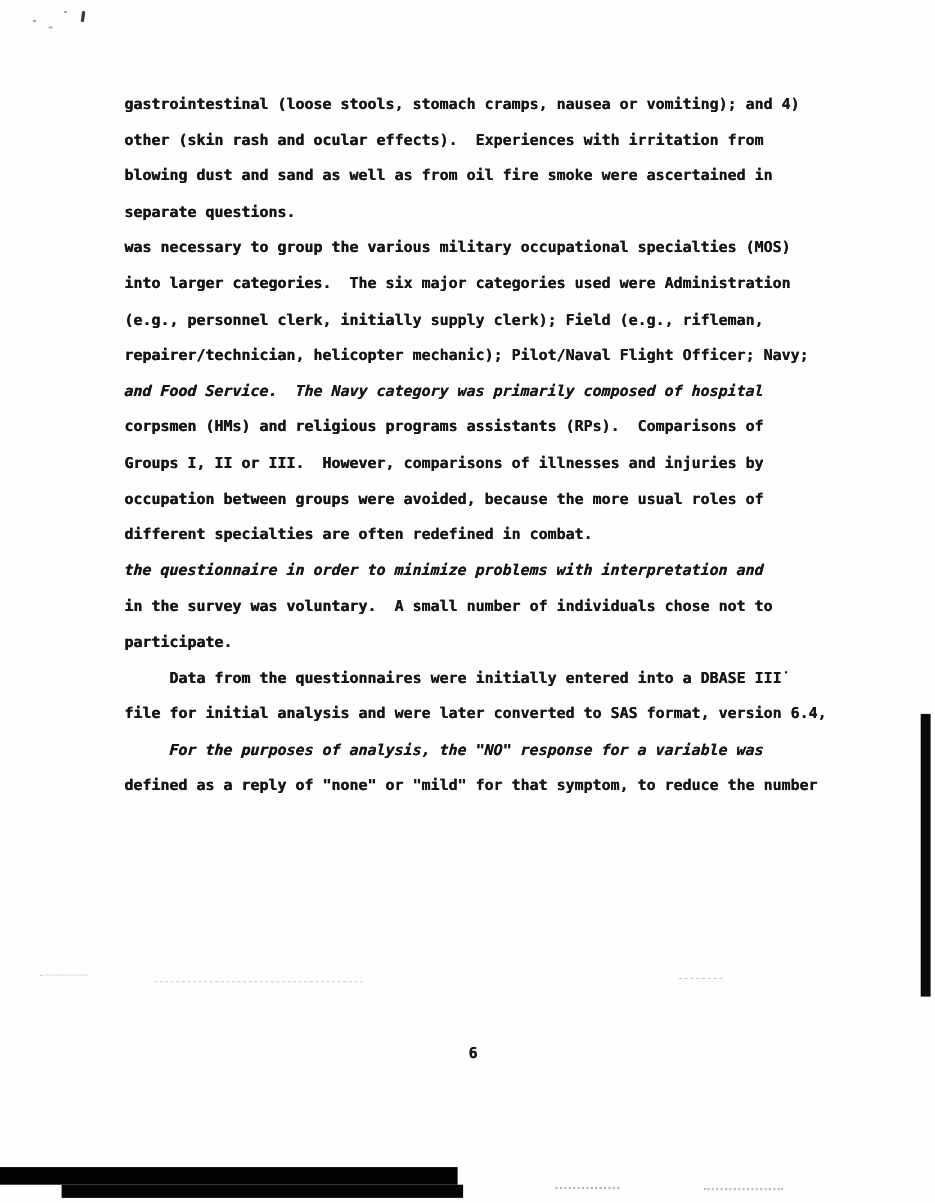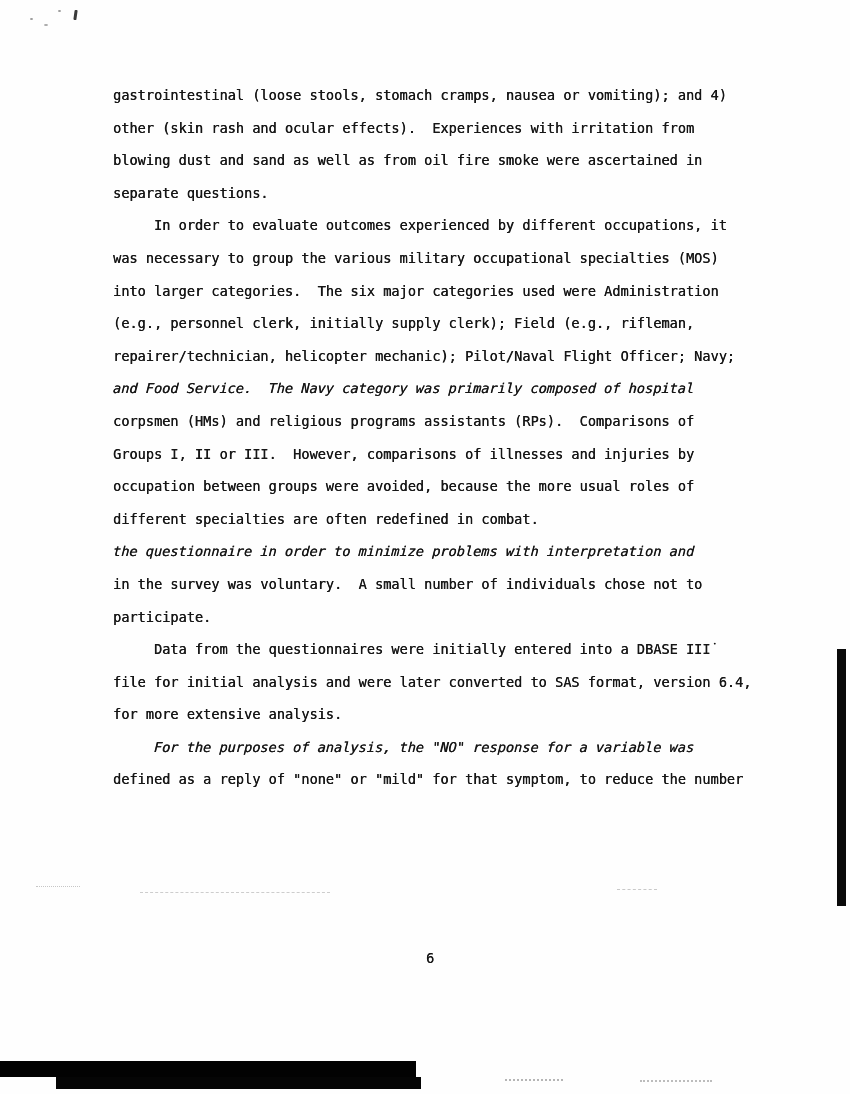--- a/index.html
+++ b/index.html
@@ -8,20 +8,21 @@
     width: 850px; height: 1094px;
     position: relative;
     font-family: "DejaVu Sans Mono", "Liberation Mono", monospace;
   }
   .page {
     position: absolute; left: 0; top: 0;
     width: 850px; height: 1094px;
     background: #fefefe;
     overflow: hidden;
     color: #161616;
+    font-weight: bold;
   }
   .text-block {
     position: absolute;
     left: 113px; top: 79px;
     width: 670px;
     font-size: 13.6px;
     text-shadow: 0.3px 0 0 currentColor;
   }
   .paragraph { display: block; }
   .line {
@@ -69,40 +70,38 @@
   <div class="artifact mark-tick"></div>
 
   <div class="text-block">
       <div class="paragraph">
         <div class="line">gastrointestinal (loose stools, stomach cramps, nausea or vomiting); and 4)</div>
         <div class="line">other (skin rash and ocular effects).  Experiences with irritation from</div>
         <div class="line">blowing dust and sand as well as from oil fire smoke were ascertained in</div>
         <div class="line">separate questions.</div>
       </div>
       <div class="paragraph">
-        <div class="line">     In order to evaluate outcomes experienced by different occupations, it</div>
         <div class="line">was necessary to group the various military occupational specialties (MOS)</div>
         <div class="line">into larger categories.  The six major categories used were Administration</div>
         <div class="line">(e.g., personnel clerk, initially supply clerk); Field (e.g., rifleman,</div>
         <div class="line">repairer/technician, helicopter mechanic); Pilot/Naval Flight Officer; Navy;</div>
         <div class="line italic">and Food Service.  The Navy category was primarily composed of hospital</div>
         <div class="line">corpsmen (HMs) and religious programs assistants (RPs).  Comparisons of</div>
         <div class="line">Groups I, II or III.  However, comparisons of illnesses and injuries by</div>
         <div class="line">occupation between groups were avoided, because the more usual roles of</div>
         <div class="line">different specialties are often redefined in combat.</div>
       </div>
       <div class="paragraph">
         <div class="line italic">the questionnaire in order to minimize problems with interpretation and</div>
         <div class="line">in the survey was voluntary.  A small number of individuals chose not to</div>
         <div class="line">participate.</div>
       </div>
       <div class="paragraph">
         <div class="line">     Data from the questionnaires were initially entered into a DBASE III˙</div>
         <div class="line">file for initial analysis and were later converted to SAS format, version 6.4,</div>
-        <div class="line">for more extensive analysis.</div>
       </div>
       <div class="paragraph">
         <div class="line italic">     For the purposes of analysis, the "NO" response for a variable was</div>
         <div class="line">defined as a reply of "none" or "mild" for that symptom, to reduce the number</div>
       </div>
     </div>
 
   <div class="artifact faint-dash-left"></div>
   <div class="artifact faint-dash-mid"></div>
   <div class="artifact faint-dash-right"></div>

